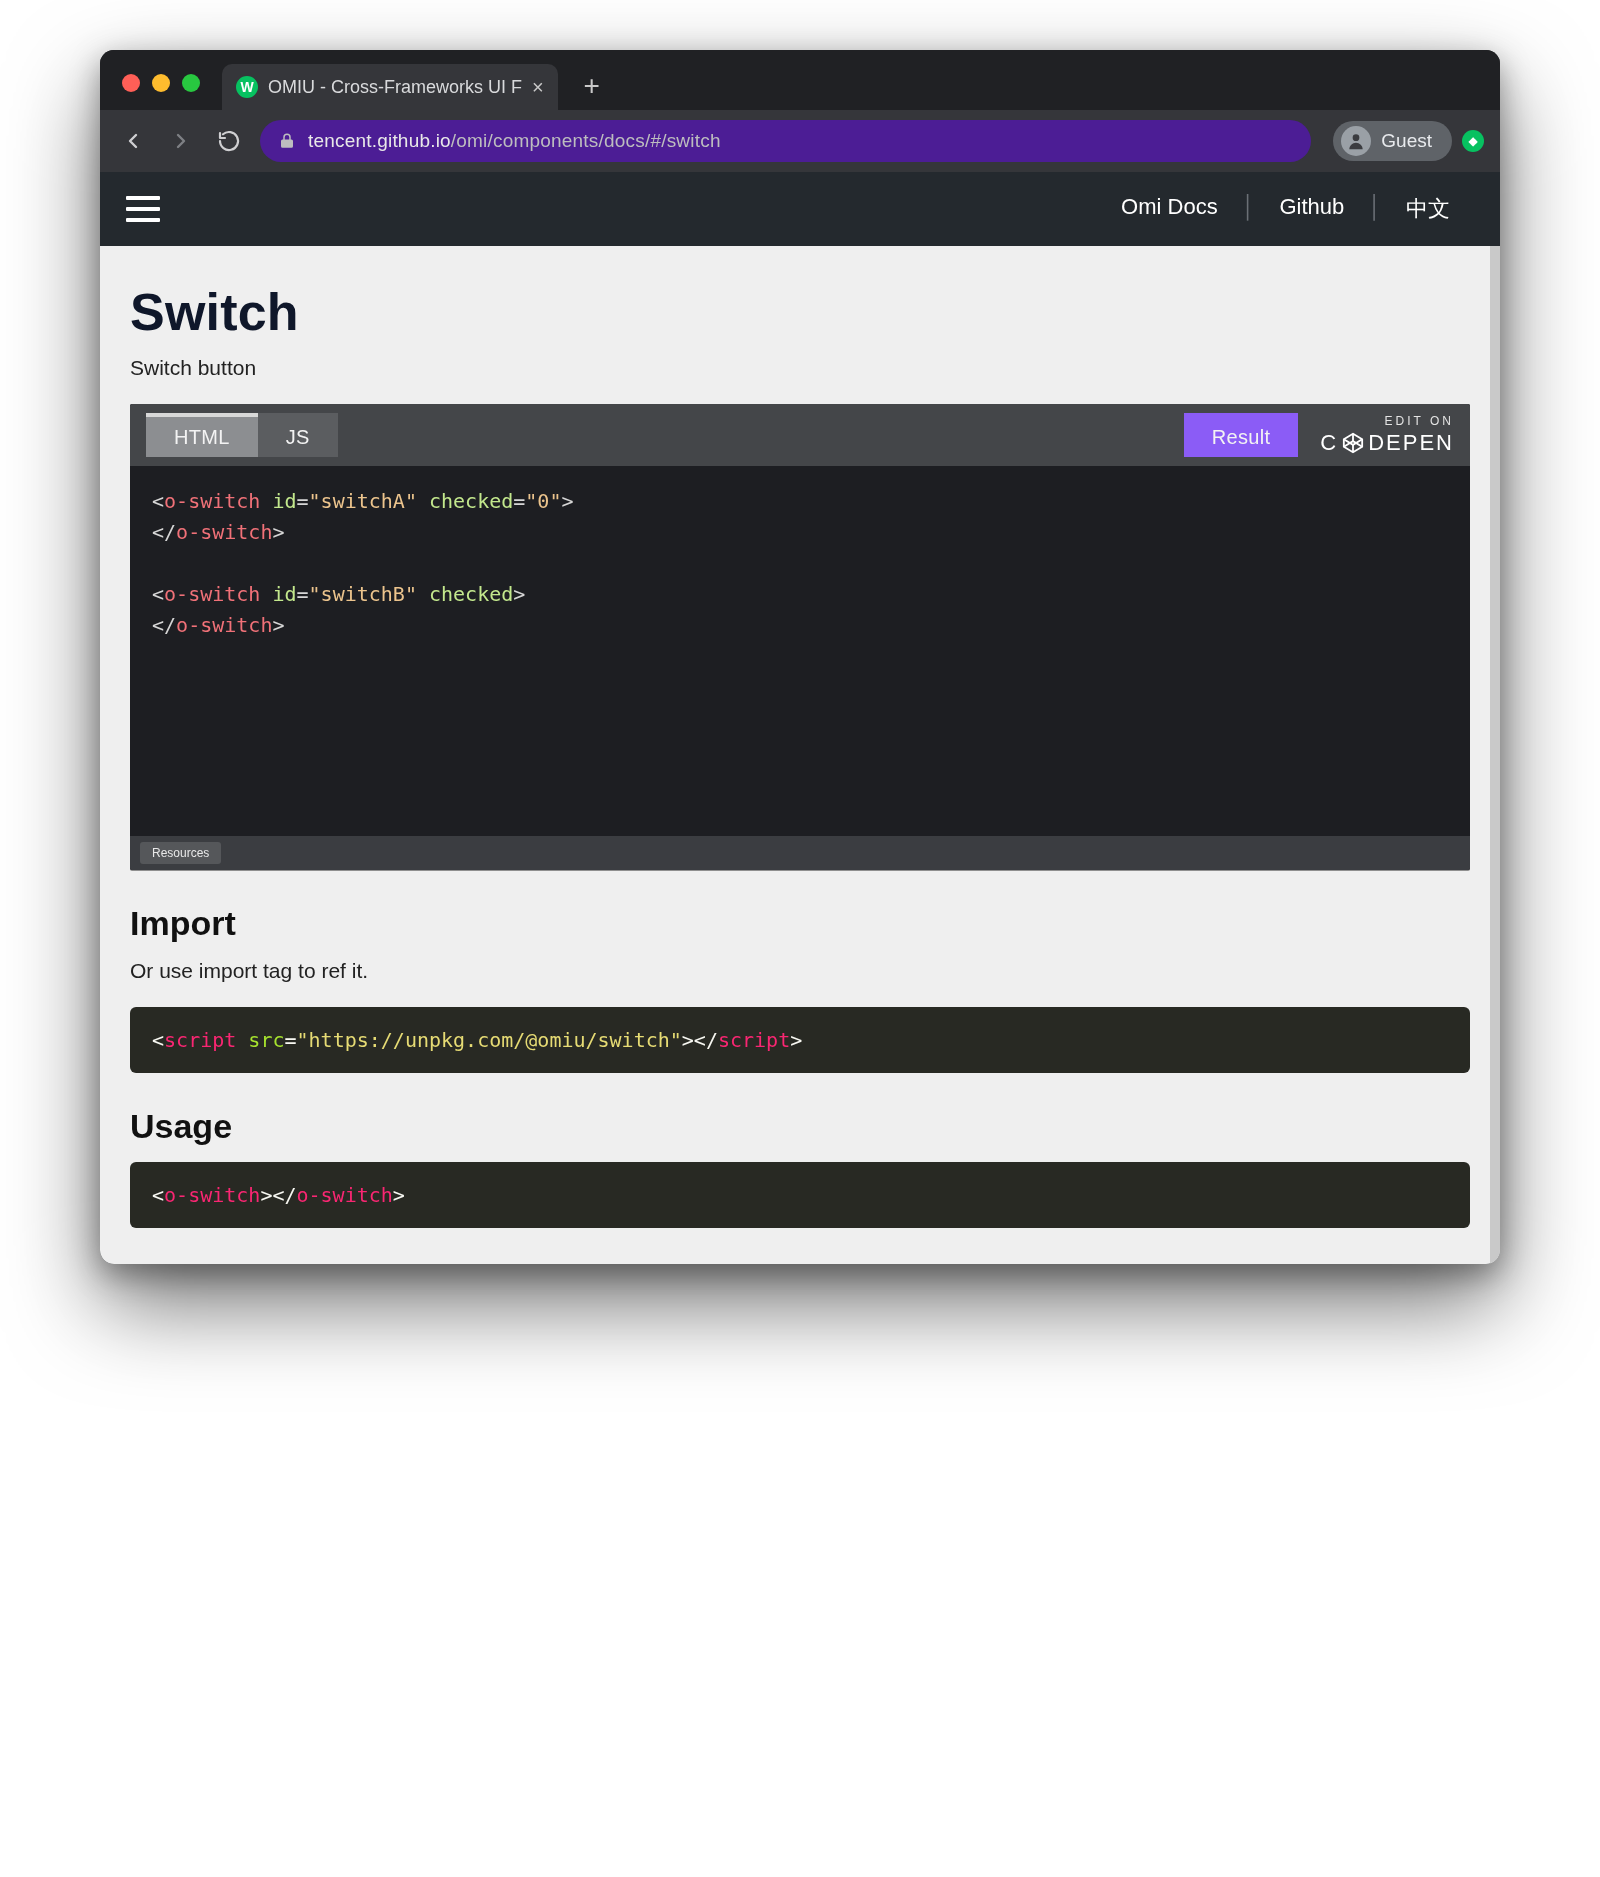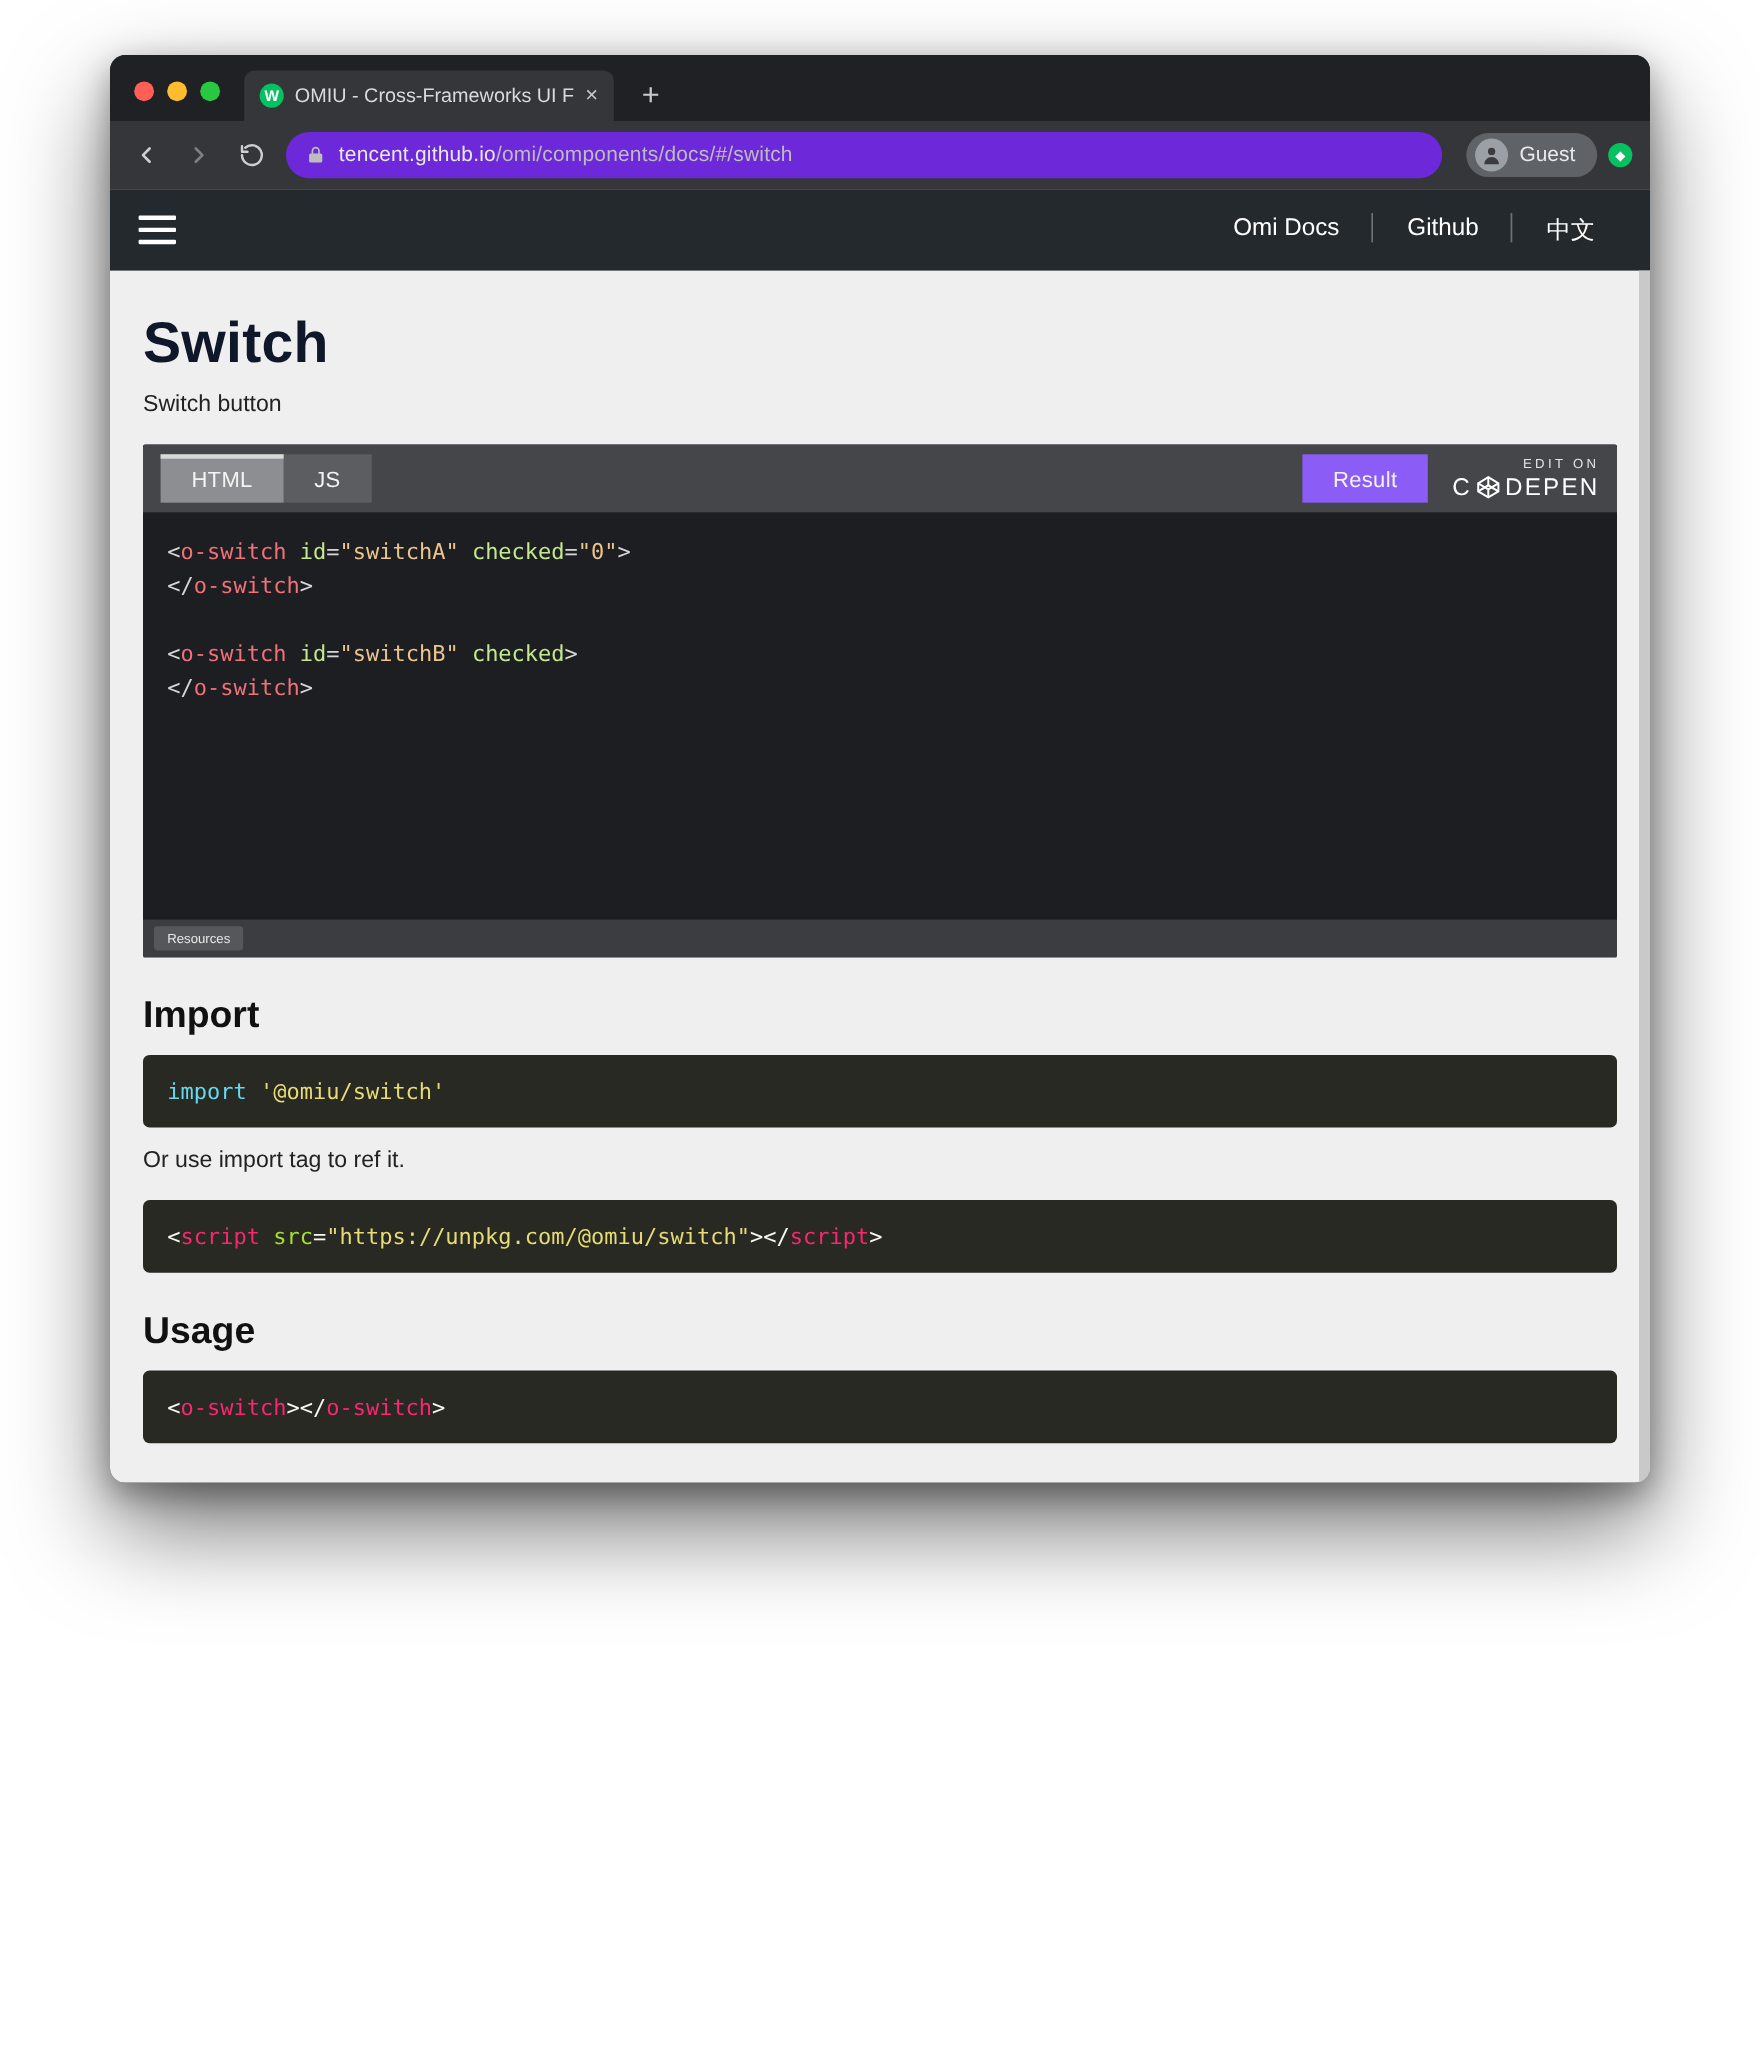--- a/index.html
+++ b/index.html
@@ -74,21 +74,21 @@
   .nav-btn {
     width:34px; height:34px;
     display:flex; align-items:center; justify-content:center;
     color:#cfcfd1;
   }
   .nav-btn.dim { color:#7e8084; }
   .nav-btn svg { width:24px; height:24px; }
   .omnibox {
     flex:1;
     height: 42px;
-    background:#6d28d9;
+    background:#4c1d95;
     border-radius: 21px;
     display:flex; align-items:center;
     gap:12px;
     padding: 16px 18px;
     color:#bdbdbf;
     font-size: 19px;
     letter-spacing:.2px;
   }
   .omnibox .lock { width:18px; height:18px; fill:#bdbdbf; }
   .omnibox .domain { color:#e8e8e8; }
@@ -349,21 +349,20 @@
 <span class="c-ang">&lt;</span><span class="c-tag">o-switch</span> <span class="c-attr">id</span><span class="c-ang">=</span><span class="c-str">"switchB"</span> <span class="c-attr">checked</span><span class="c-ang">&gt;</span>
 <span class="c-ang">&lt;/</span><span class="c-tag">o-switch</span><span class="c-ang">&gt;</span></pre>
 
         <div class="cp-foot">
           <span>Resources</span>
         </div>
       </div>
 
       <h2 class="section">Import</h2>
 
-      <pre class="codeblock"><span class="m-kw">import</span> <span class="m-str">'@omiu/switch'</span></pre>
 
       <p class="desc">Or use import tag to ref it.</p>
 
       <pre class="codeblock"><span class="m-punc">&lt;</span><span class="m-tag">script</span> <span class="m-attr">src</span><span class="m-punc">=</span><span class="m-attrval">"https://unpkg.com/@omiu/switch"</span><span class="m-punc">&gt;&lt;/</span><span class="m-tag">script</span><span class="m-punc">&gt;</span></pre>
 
       <h2 class="section">Usage</h2>
 
       <pre class="codeblock" style="margin-bottom:16px"><span class="m-punc">&lt;</span><span class="m-tag">o-switch</span><span class="m-punc">&gt;&lt;/</span><span class="m-tag">o-switch</span><span class="m-punc">&gt;</span></pre>
 
     </div>

